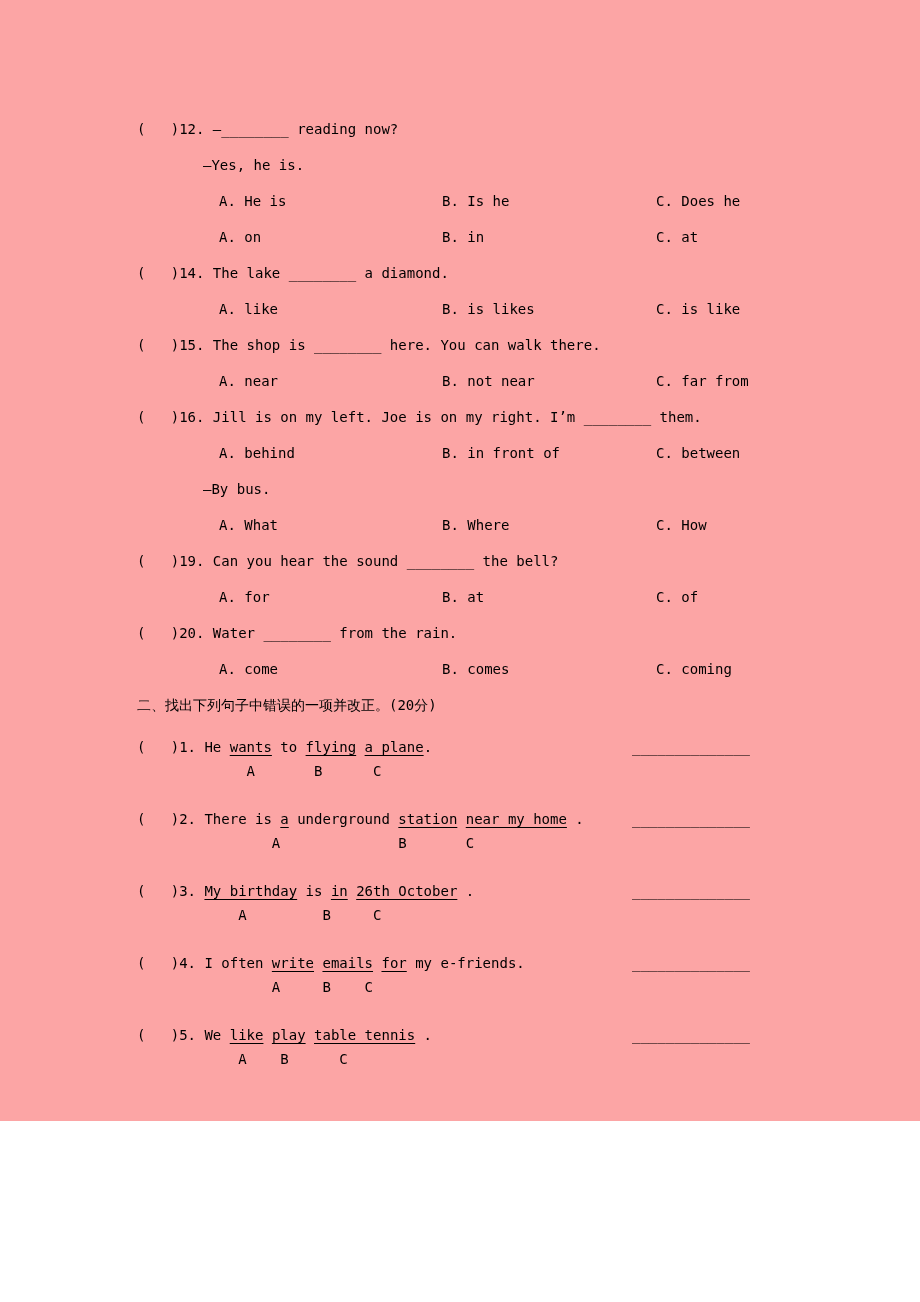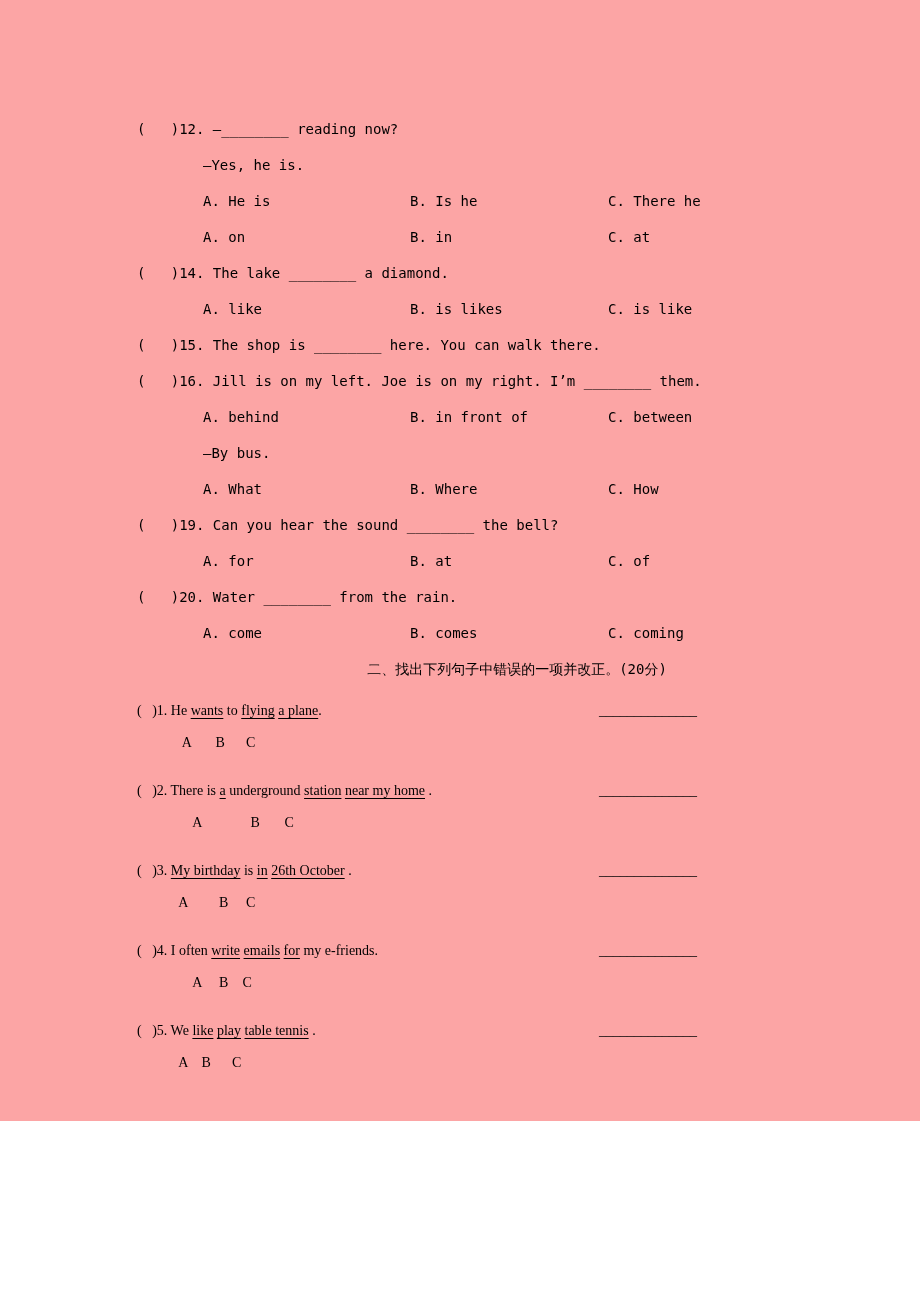--- a/index.html
+++ b/index.html
@@ -6,56 +6,57 @@
   body{
     width:920px;height:1302px;background:#ffffff;color:#000000;
     font-family:"DejaVu Sans Mono","Liberation Mono",monospace;
     font-size:14px;
   }
   .page{position:relative;width:920px;height:1121px;overflow:hidden;background:#fca5a5;padding-left:24px;}
   .content{position:absolute;left:137px;top:111px;width:760px;}
   .line{white-space:pre;height:36px;line-height:36px;}
   .indent{padding-left:66px;}
   .opts{padding-left:66px;}
-  .opts span{display:inline-block;}
+  .opts span{display:inline-block;margin-left:16px;}
   .opt-a{width:207px;}
   .opt-b{width:198px;}
-  .heading{white-space:pre;height:36px;line-height:36px;text-align:center;}
-  .items{padding-top:12px;font-family:Liberation Serif, serif;}
+  .heading{white-space:pre;height:36px;line-height:36px;}
+  .items{padding-top:12px;}
   .item{margin-bottom:24px;}
   .sline{position:relative;white-space:pre;height:24px;line-height:24px;}
   .u{text-decoration:underline;text-underline-offset:3px;}
-  .blank{position:absolute;left:462px;top:0;}
-  .letters{white-space:pre;height:24px;line-height:24px;margin-top:8px;}
+  .blank{position:absolute;left:495px;top:0;}
+  .letters{white-space:pre;height:24px;line-height:24px;}
 </style>
 </head>
 <body>
 
 <div class="page">
   <div class="content">
 
     <div>
 
       <div class="q">
         <div class="line">(   )12. —________ reading now?</div>
         <div class="line indent">—Yes, he is.</div>
-        <div class="line opts"><span class="opt-a">A. He is</span><span class="opt-b">B. Is he</span><span class="opt-c">C. There he</span></div>
+        <div class="line opts"><span class="opt-a">A. He is</span><span class="opt-b">B. Is he</span><span class="opt-c">C. Does he</span></div>
       </div>
 
       <div class="q">
         <div class="line opts"><span class="opt-a">A. on</span><span class="opt-b">B. in</span><span class="opt-c">C. at</span></div>
       </div>
 
       <div class="q">
         <div class="line">(   )14. The lake ________ a diamond.</div>
         <div class="line opts"><span class="opt-a">A. like</span><span class="opt-b">B. is likes</span><span class="opt-c">C. is like</span></div>
       </div>
 
       <div class="q">
         <div class="line">(   )15. The shop is ________ here. You can walk there.</div>
+        <div class="line opts"><span class="opt-a">A. near</span><span class="opt-b">B. not near</span><span class="opt-c">C. far from</span></div>
       </div>
 
       <div class="q">
         <div class="line">(   )16. Jill is on my left. Joe is on my right. I’m ________ them.</div>
         <div class="line opts"><span class="opt-a">A. behind</span><span class="opt-b">B. in front of</span><span class="opt-c">C. between</span></div>
       </div>
 
       <div class="q">
         <div class="line indent">—By bus.</div>
         <div class="line opts"><span class="opt-a">A. What</span><span class="opt-b">B. Where</span><span class="opt-c">C. How</span></div>

